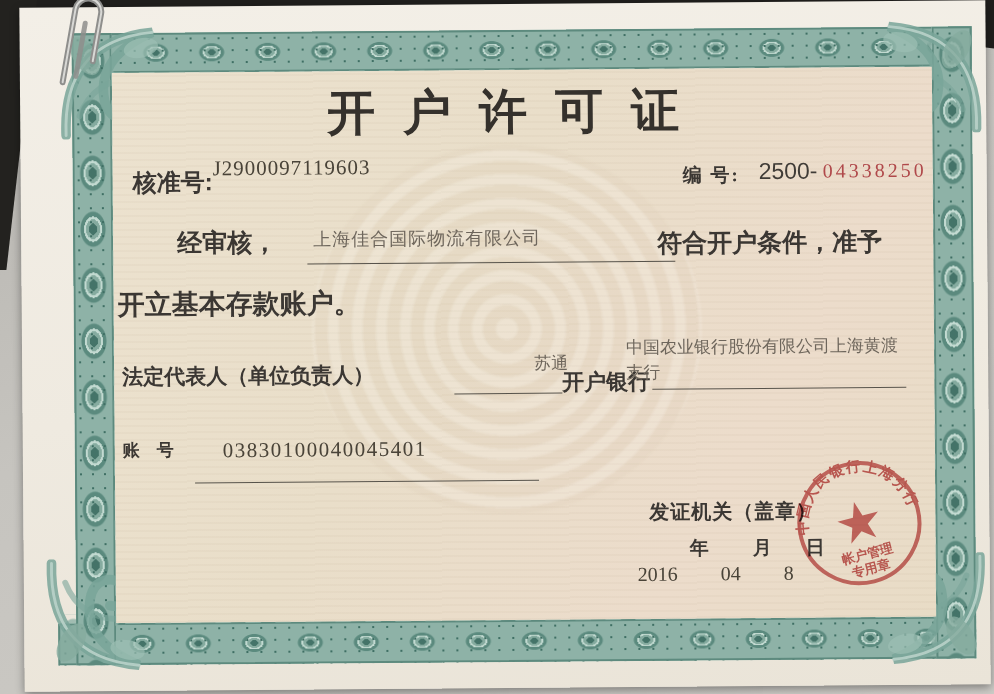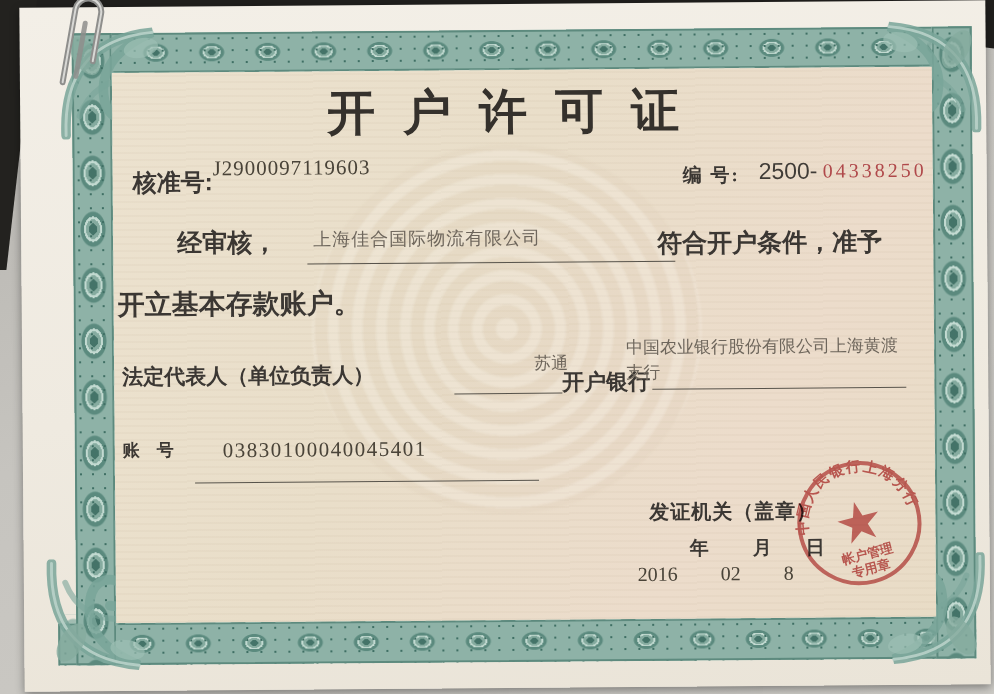--- a/index.html
+++ b/index.html
@@ -162,21 +162,21 @@
   <div class="uline" style="left:630px;top:386px;width:254px;"></div>
 
   <div class="t label" style="left:100px;top:432px;font-size:17px;">账　号</div>
   <div class="t serifv" style="left:200px;top:432px;font-size:21px;letter-spacing:1.5px;">03830100040045401</div>
   <div class="uline" style="left:172px;top:476px;width:344px;"></div>
 
   <div class="t label" style="left:626px;top:496px;font-size:20px;letter-spacing:1px;">发证机关（盖章）</div>
   <div class="t daterow" style="left:614px;top:520px;">
     <span class="num">2016</span>
     <span class="unit">年</span>
-    <span class="num">02</span>
+    <span class="num">04</span>
     <span class="unit">月</span>
     <span class="num">8</span>
     <span class="unit">日</span>
   </div>
 
   <svg class="stamp" viewBox="-75 -75 150 150">
     <circle cx="0" cy="0" r="60" fill="none" stroke="#c24f4f" stroke-width="4" opacity=".9"></circle>
     <defs>
       <path id="arcA" d="M -48 20 A 52 52 0 1 1 48 20" fill="none"></path>
     </defs>

